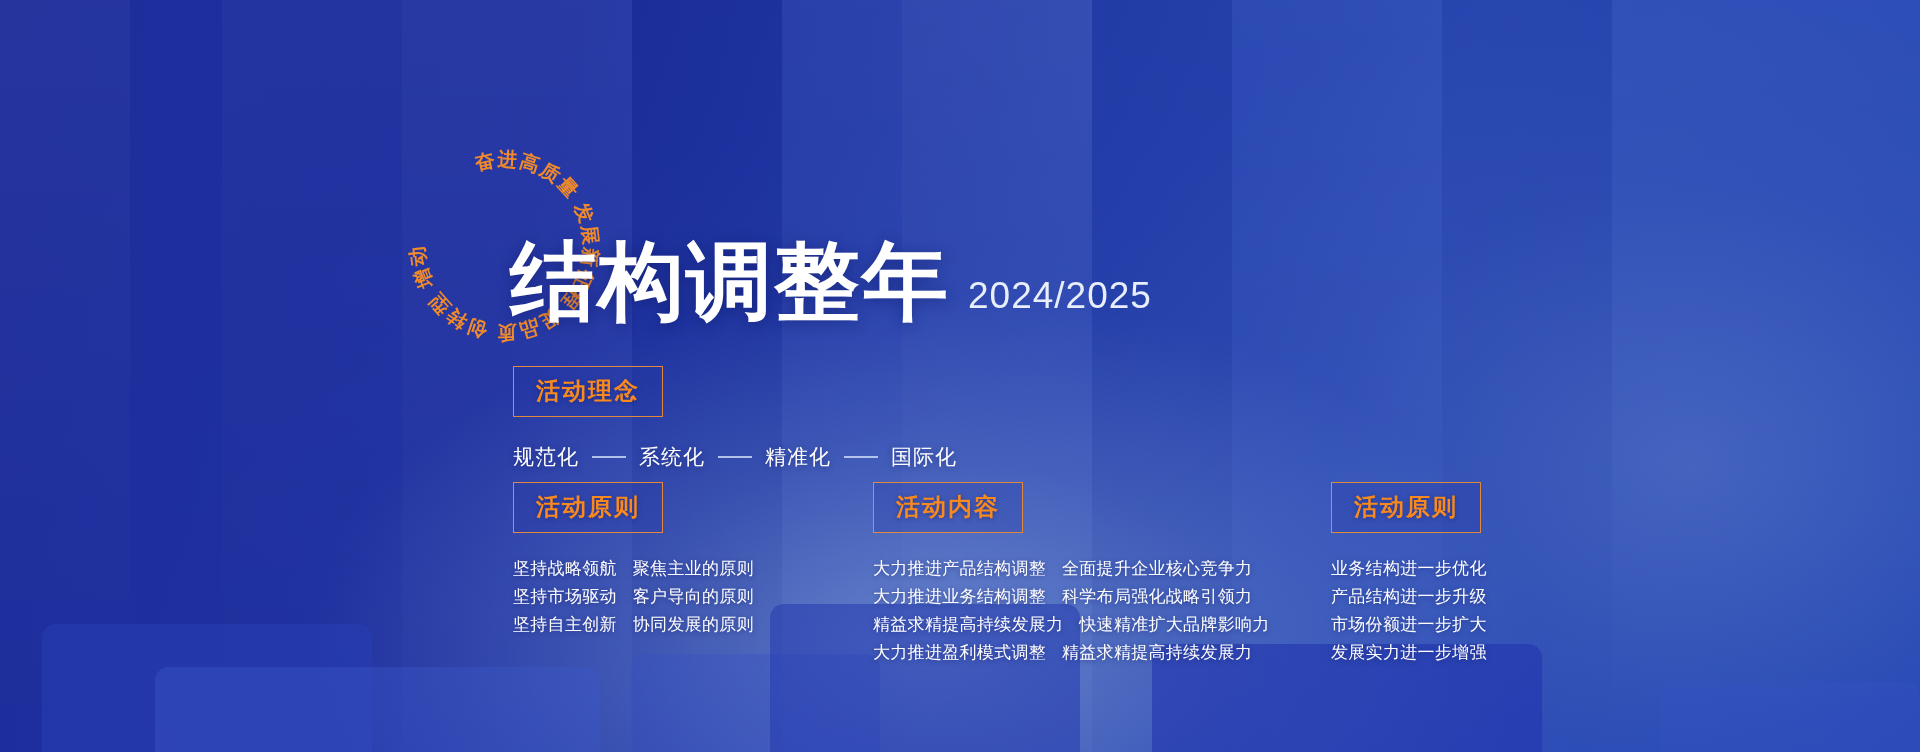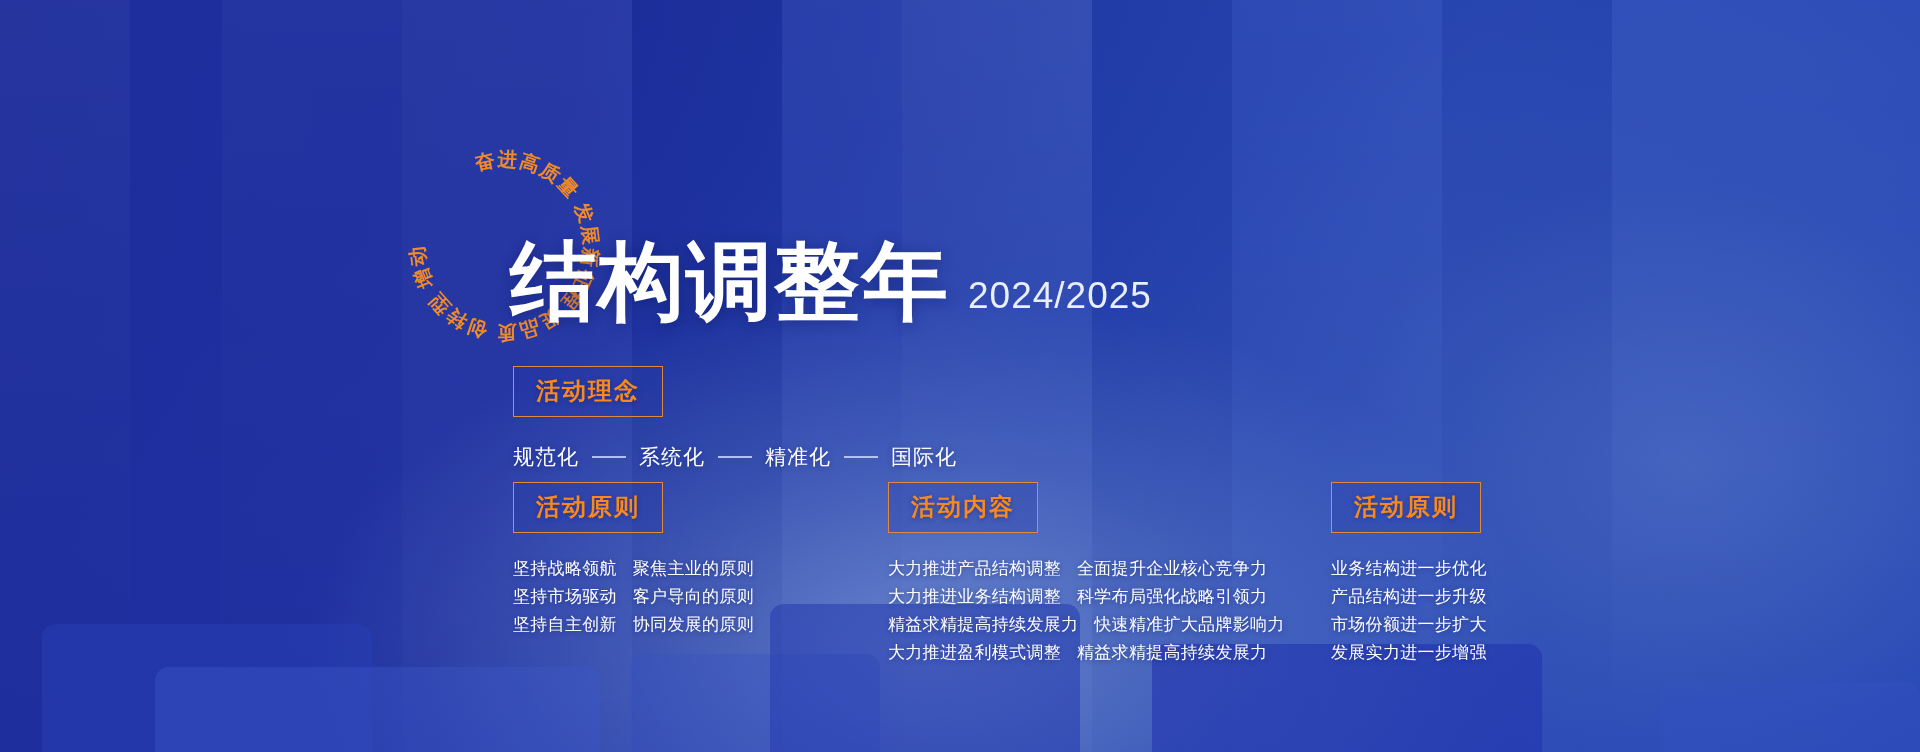--- a/index.html
+++ b/index.html
@@ -68,21 +68,21 @@
     margin-top:22px;
   }
   .philosophy-line .w{white-space:nowrap;}
   .philosophy-line .dash{
     display:inline-block;width:34px;height:2px;background:#c9d6f2;
     margin:0 13px;opacity:.85;
   }
 
   .col{position:absolute;top:482px;}
   .col.c1{left:513px;}
-  .col.c2{left:873px;margin-left:15px;}
+  .col.c2{left:873px;}
   .col.c3{left:1331px;}
   .col .rows{margin-top:22px;}
   .row{
     display:flex;white-space:nowrap;
     color:#ffffff;font-size:17px;line-height:28px;margin-bottom:0;
     text-shadow:0 1px 5px rgba(15,25,100,.5);
   }
   .row .a{letter-spacing:.3px;}
   .row .b{margin-left:16px;letter-spacing:.3px;}
 </style>

